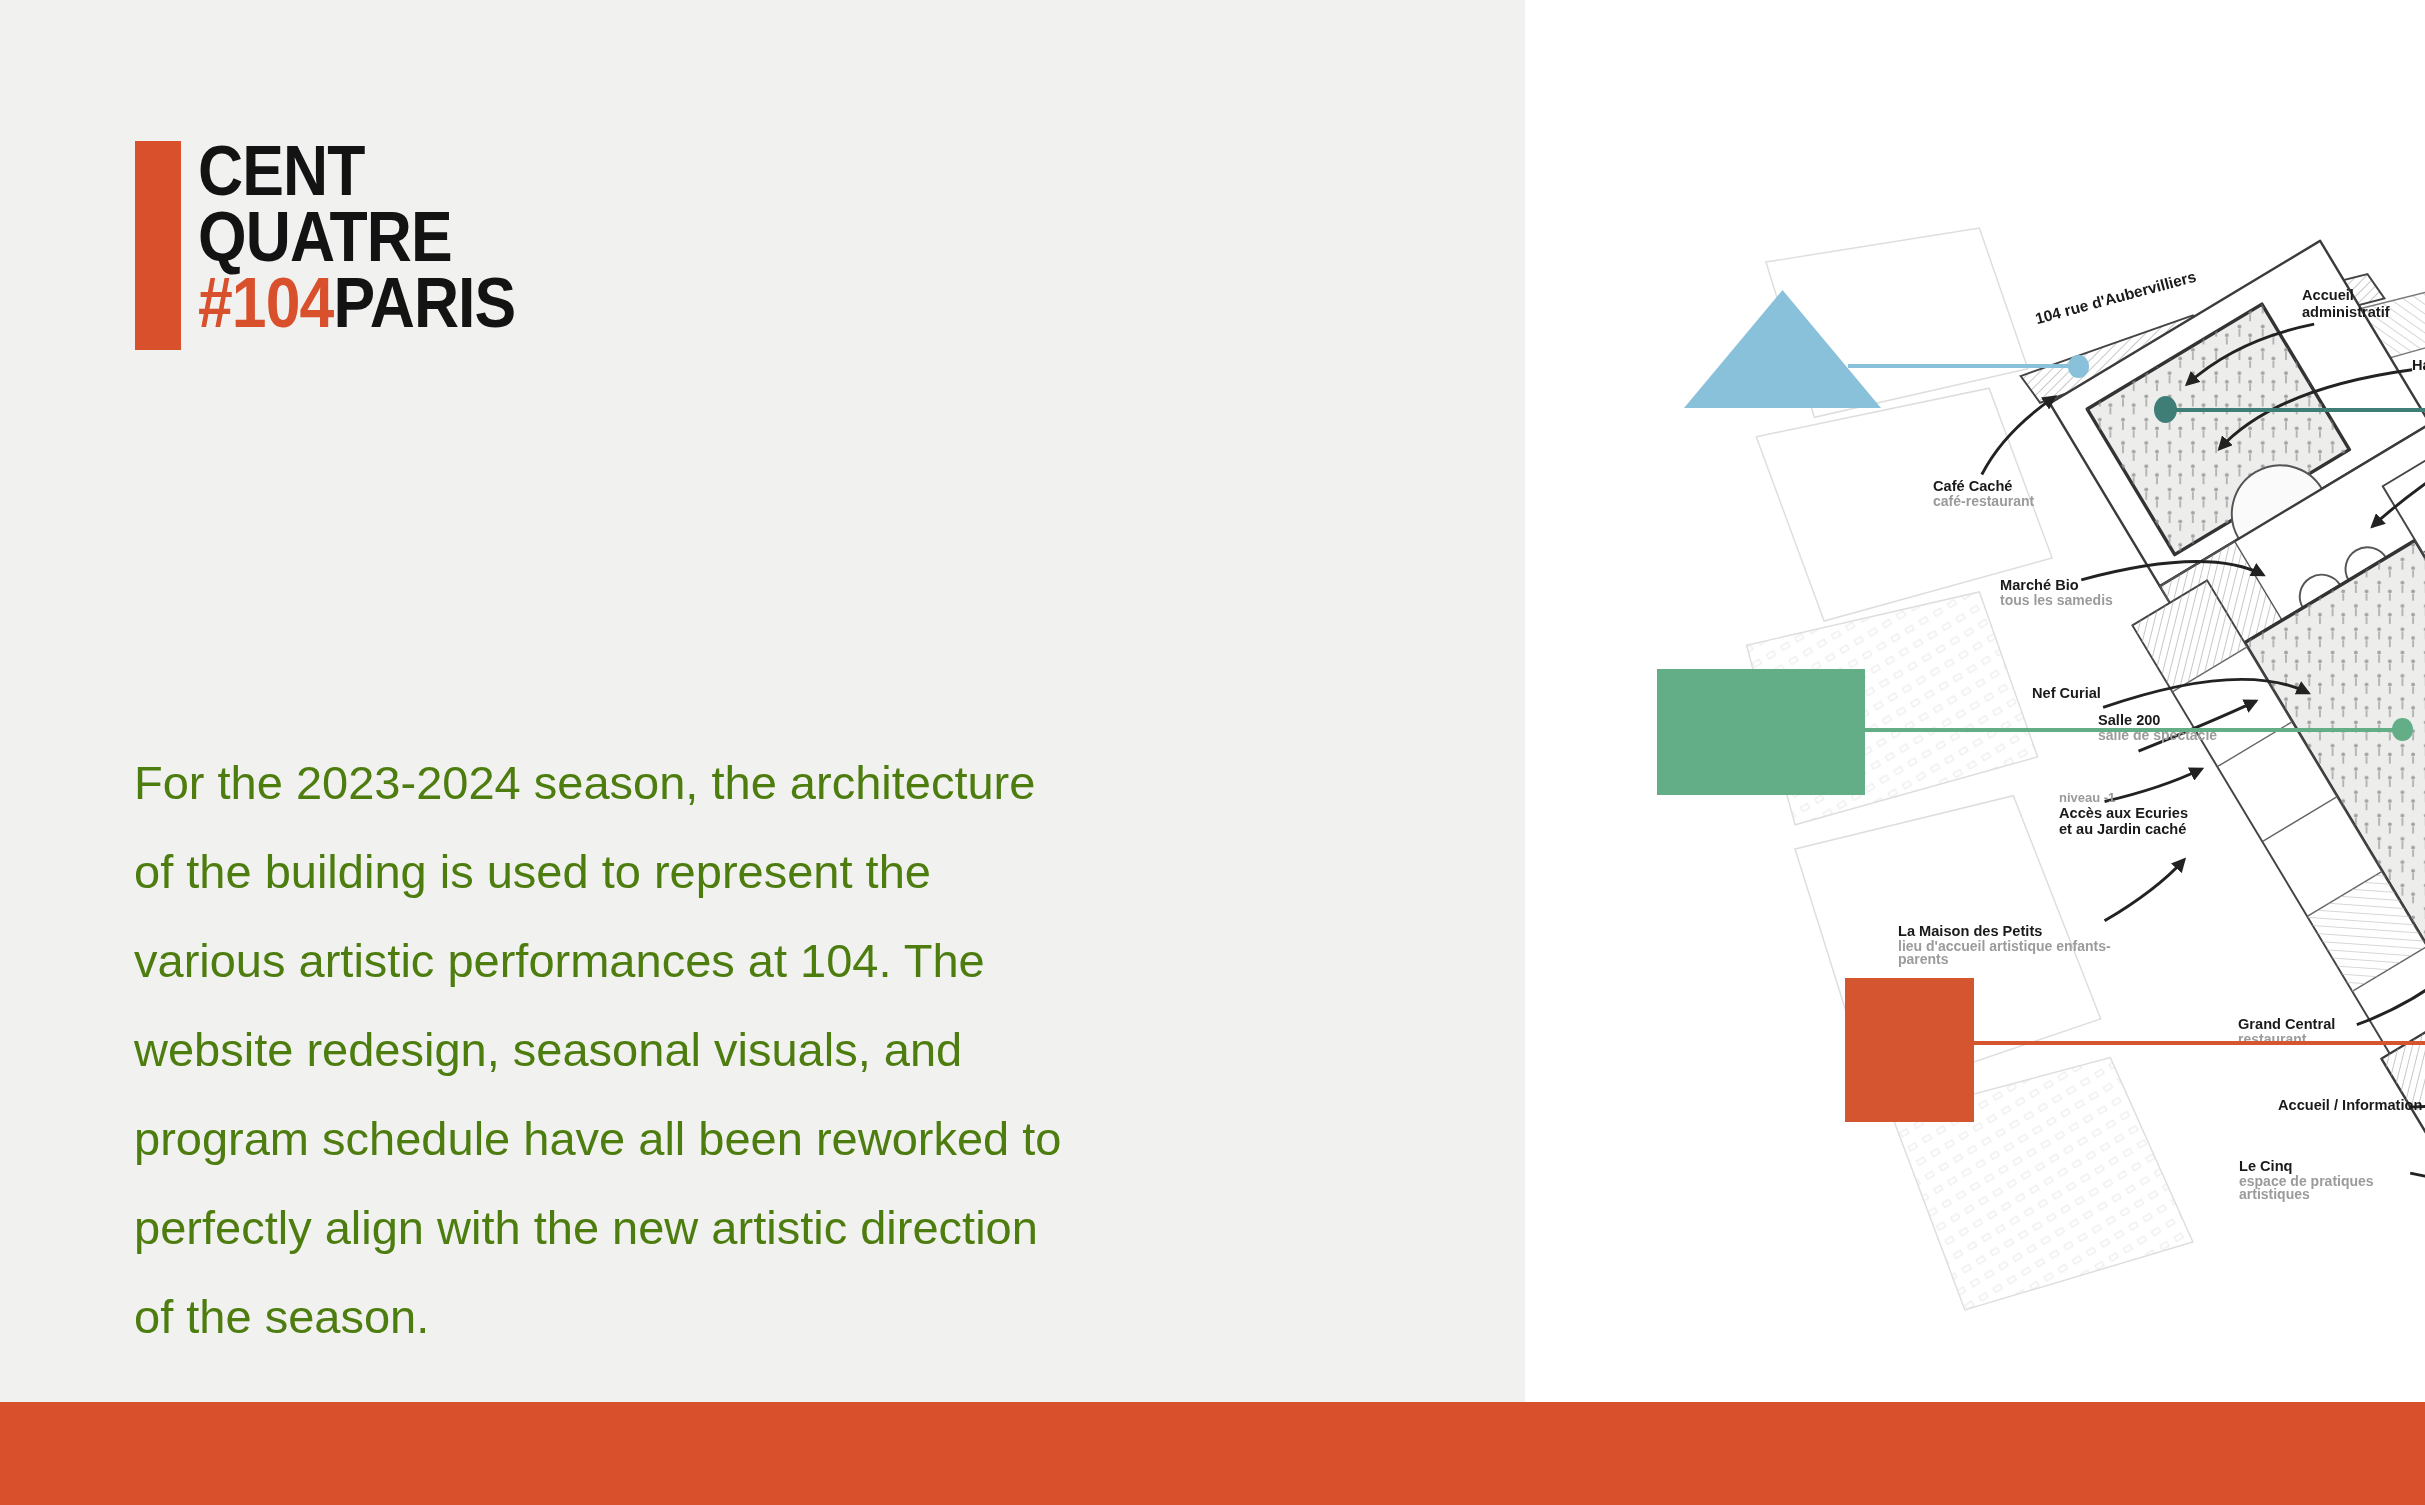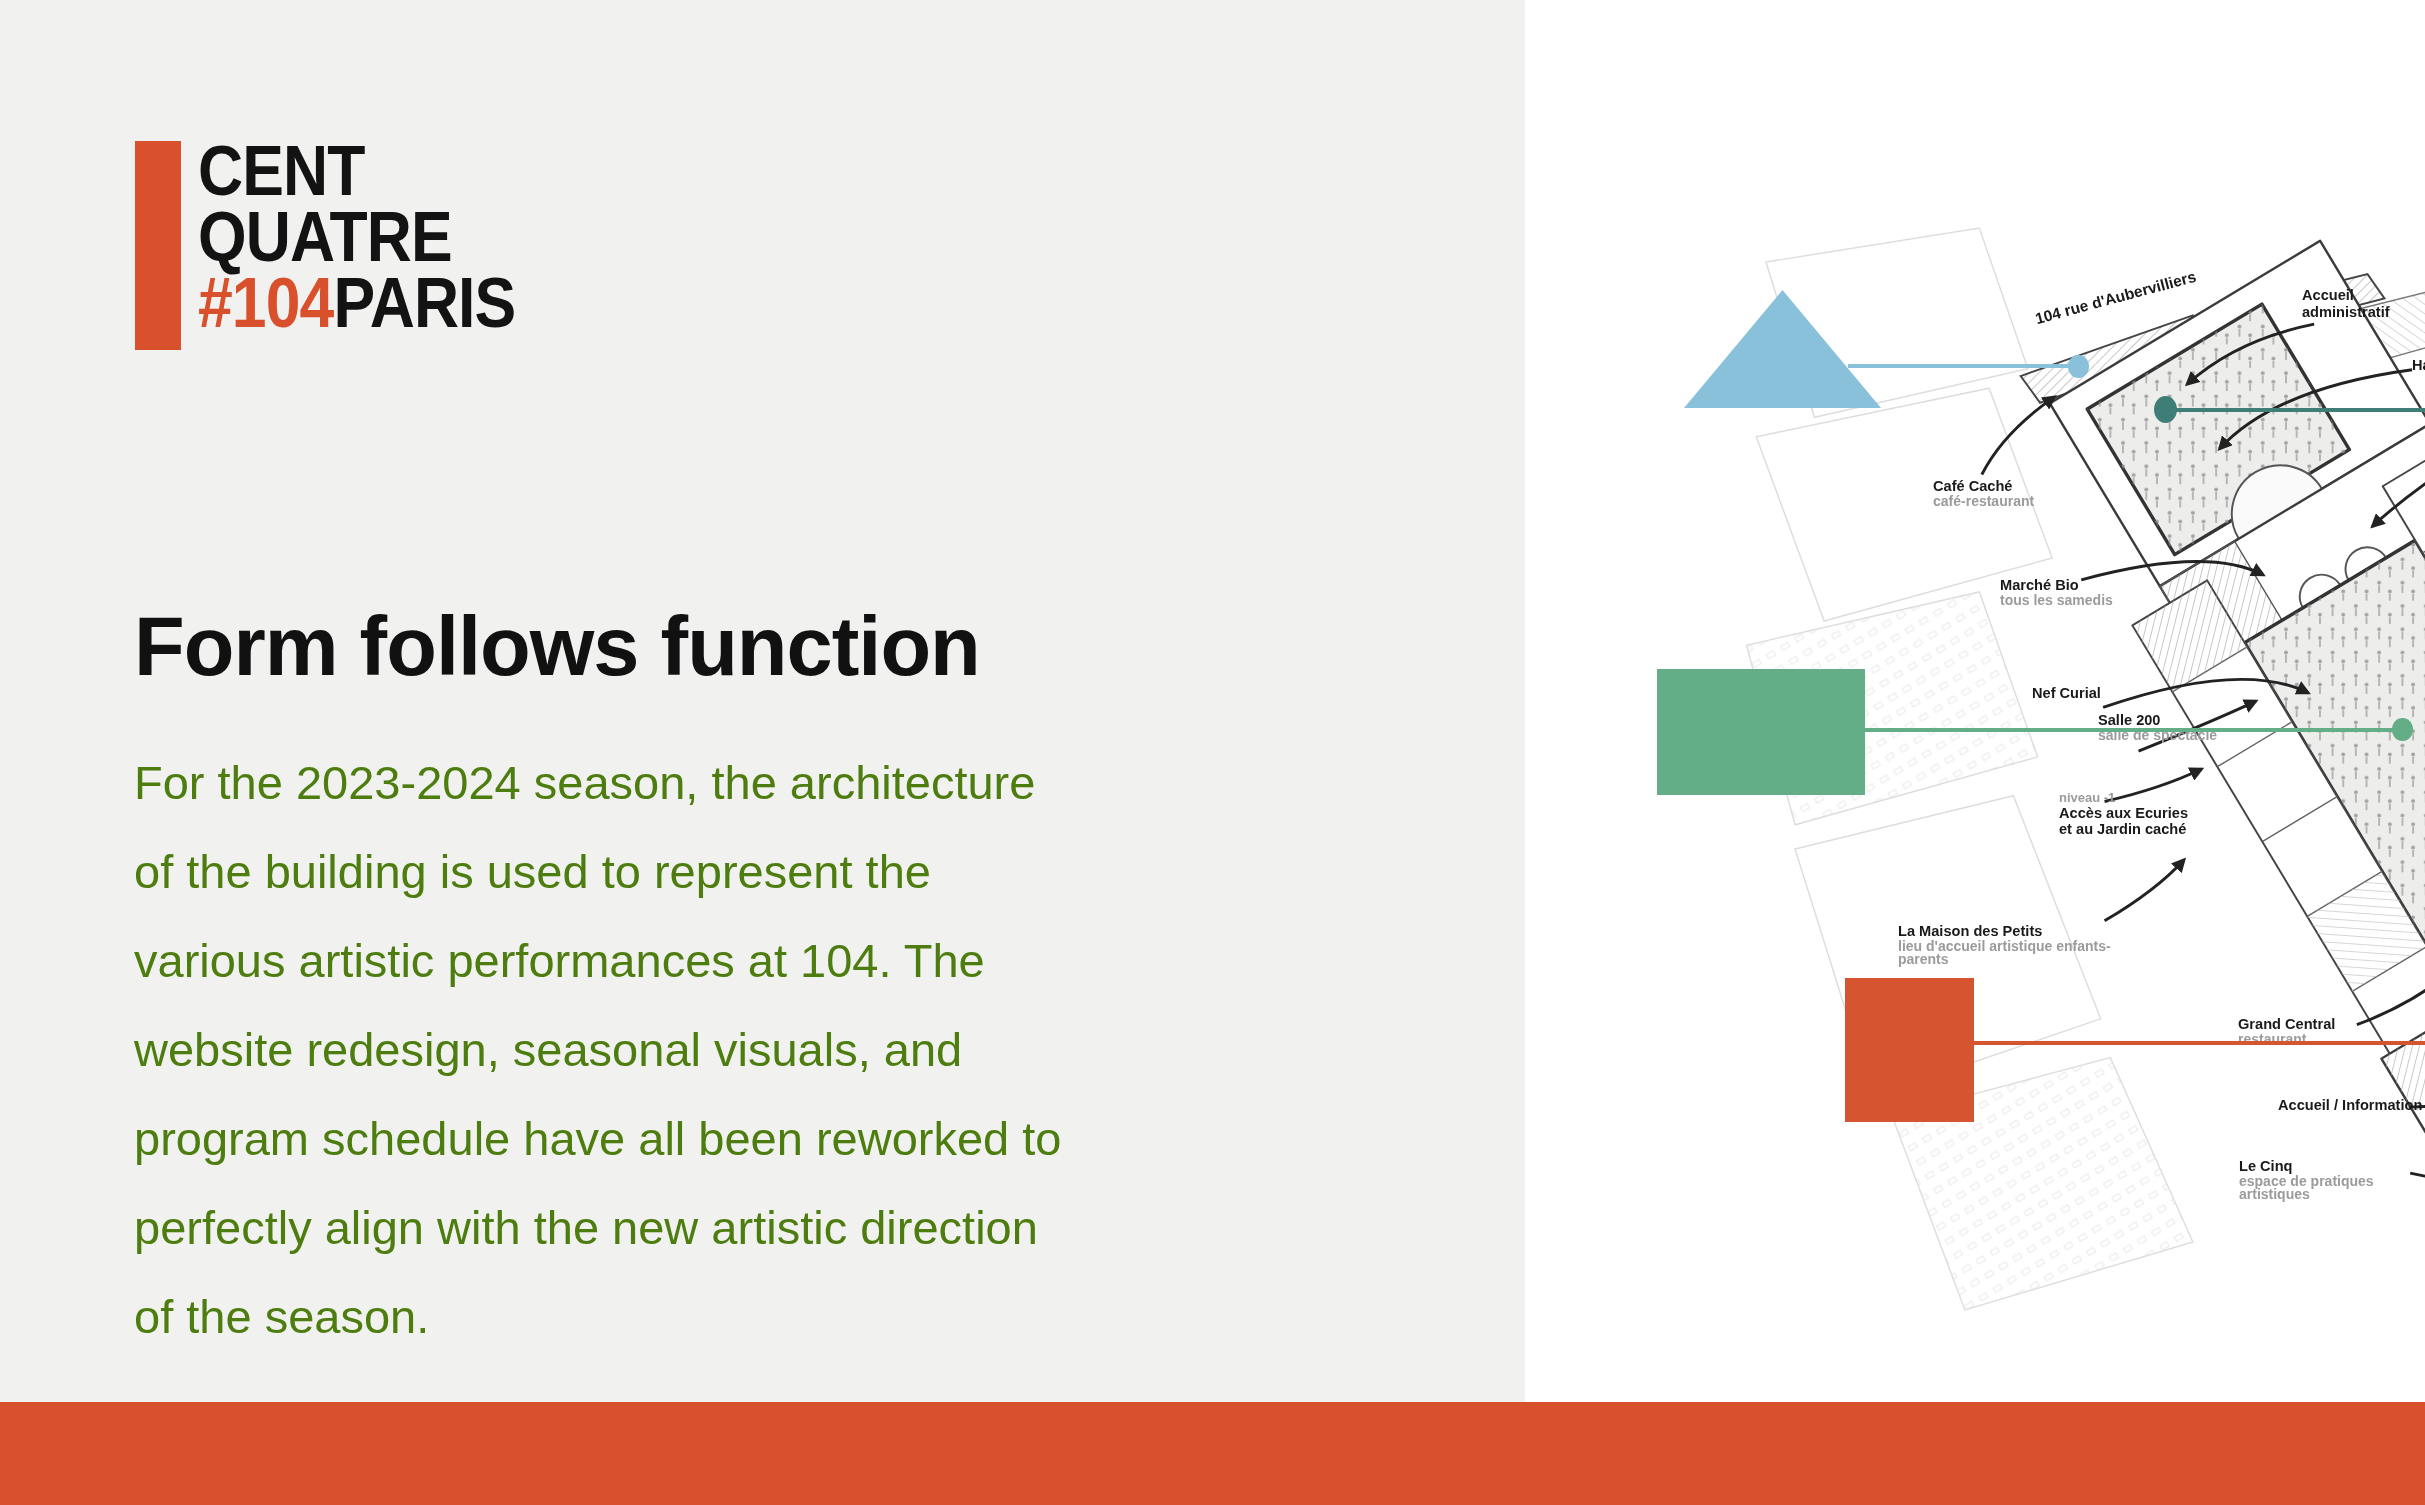--- a/index.html
+++ b/index.html
@@ -240,21 +240,20 @@
 
   <section class="left-panel">
     <div class="logo">
       <div class="logo-bar"></div>
       <div class="logo-text">
         <div>CENT</div>
         <div>QUATRE</div>
         <div><span class="hash">#104</span><span>PARIS</span></div>
       </div>
     </div>
-    <h1 class="heading">Form follows function</h1>
     <p class="paragraph">For the 2023-2024 season, the architecture
 of the building is used to represent the
 various artistic performances at 104. The
 website redesign, seasonal visuals, and
 program schedule have all been reworked to
 perfectly align with the new artistic direction
 of the season.</p>
   </section>
 
   <footer class="bottom-bar"></footer>

